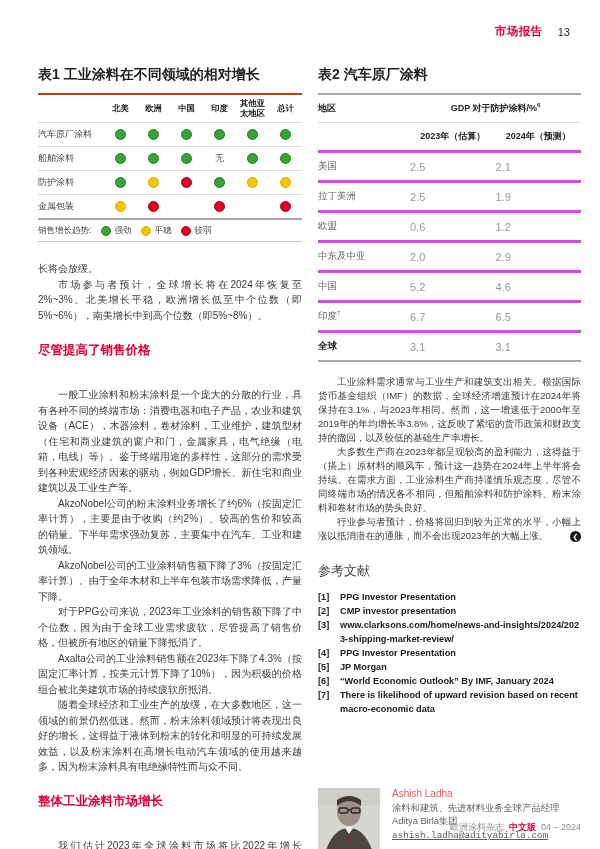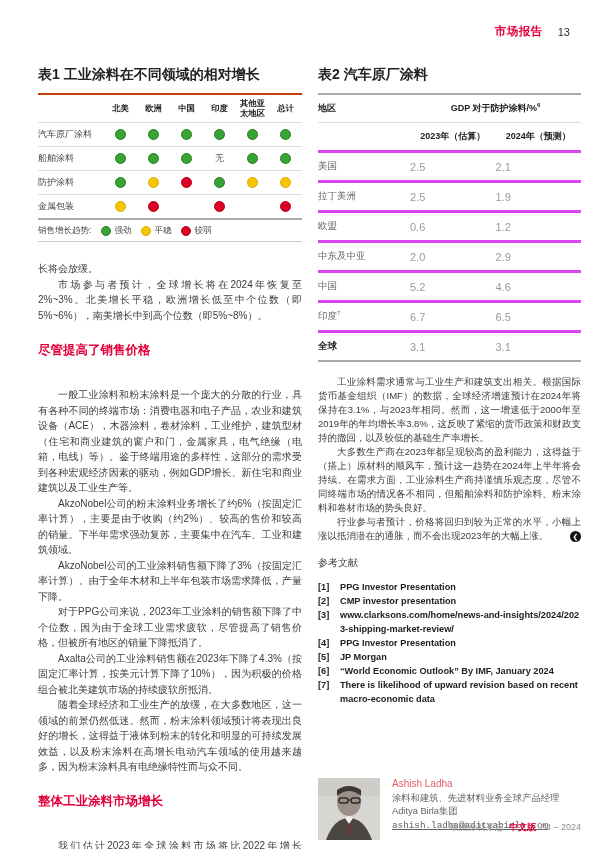--- a/index.html
+++ b/index.html
@@ -54,21 +54,21 @@
   .intro-block{margin-top:19px;}
   .h1-m{margin-top:19px;}
   .sec-m{margin-top:28px;}
   .h2-m{margin-top:18px;}
 
   .p3wrap{position:relative;}
   .end-icon{position:absolute;right:0;bottom:1px;width:11px;height:11px;border-radius:50%;background:#111;color:#fff;font-size:7px;line-height:11px;text-align:center;}
   .end-icon::before{content:"\276E";}
 
   
-  .refs-title{font-size:10px;color:#444;margin-top:13px;}
+  .refs-title{font-size:13px;color:#444;margin-top:19px;}
   .refs{margin-top:11px;}
   .ref-item{display:grid;grid-template-columns:22px 1fr;font-size:9.2px;font-weight:bold;color:#222;line-height:13.2px;margin-bottom:1px;}
   .ref-item .url{word-break:break-all;}
 
   
   .author{display:flex;gap:12px;margin-top:72px;align-items:flex-start;}
   .author .photo{width:62px;height:62px;flex:0 0 62px;background:#d9d9d9;overflow:hidden;}
   .author .a-name{font-size:10px;color:#e25f63;margin-bottom:3px;}
   .author .a-line{font-size:9.3px;color:#5f5f5f;line-height:13.5px;}
   .author .a-email{font-size:9.3px;color:#5f5f5f;text-decoration:underline;line-height:14px;font-family:Liberation Mono, monospace;}

